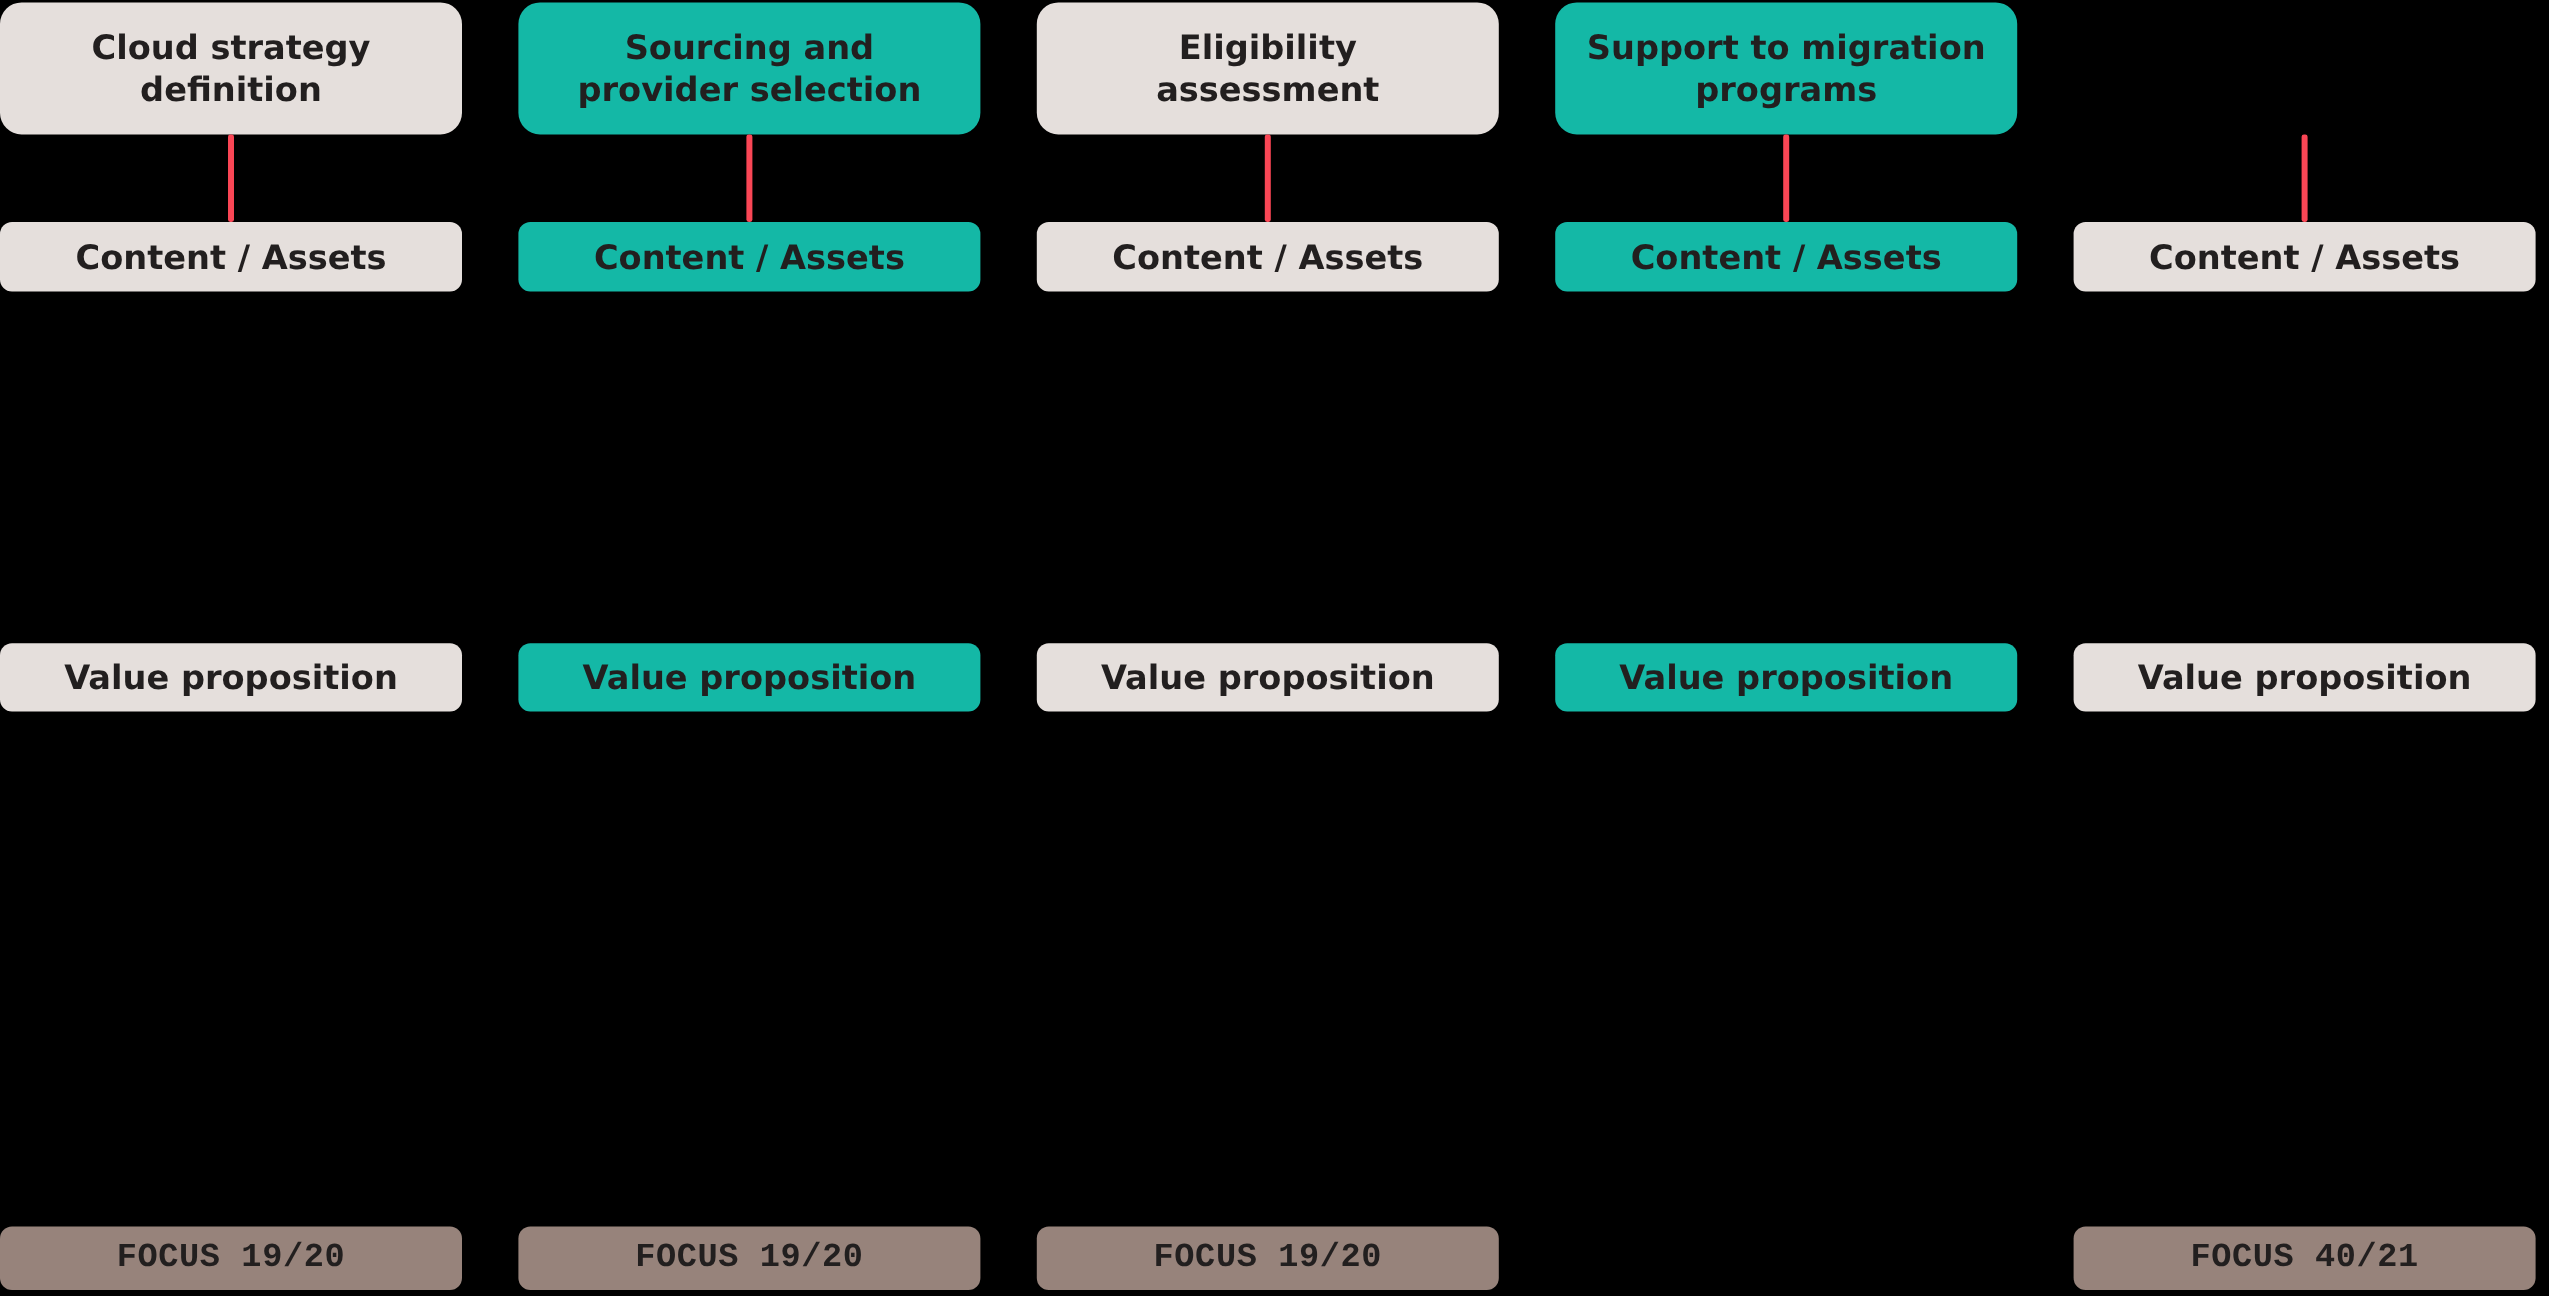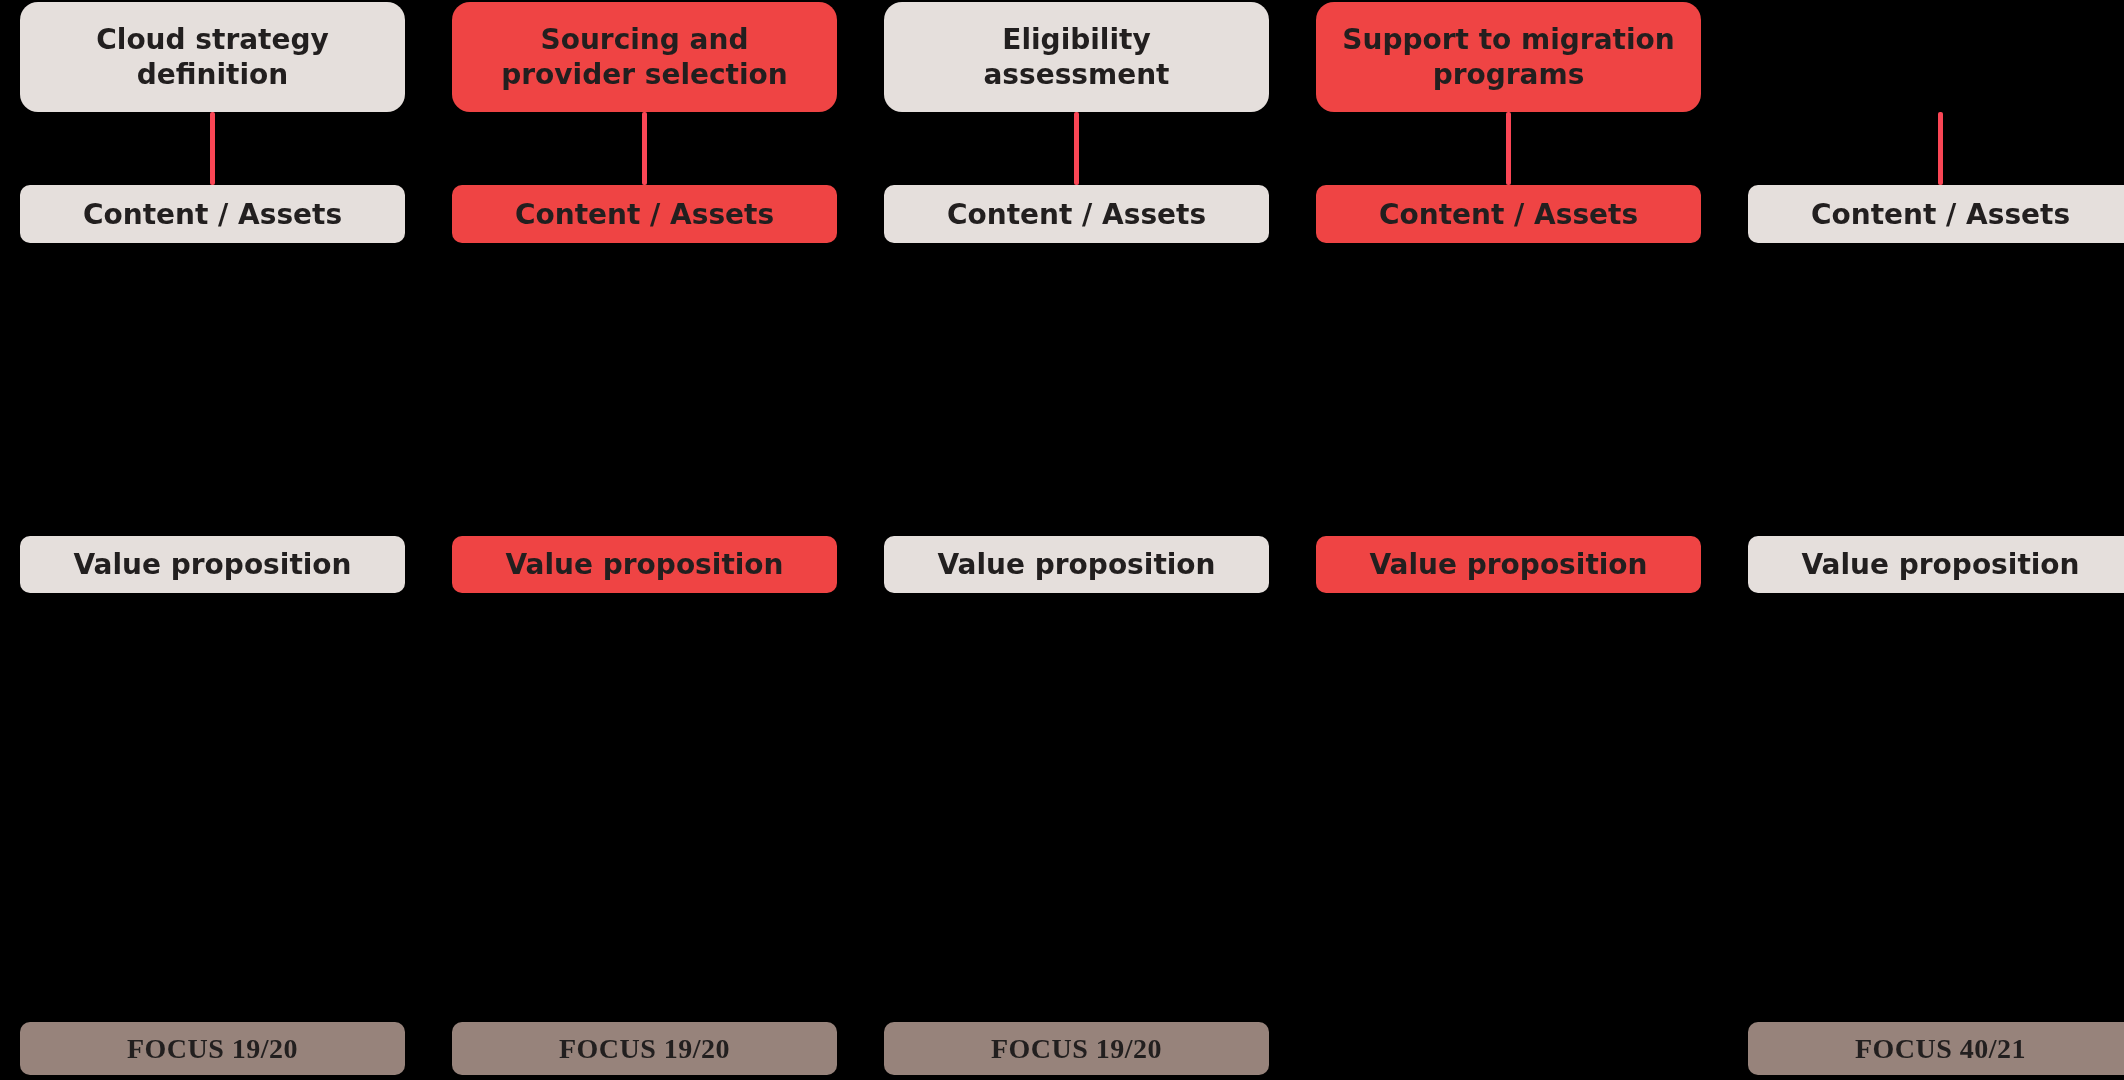--- a/index.html
+++ b/index.html
@@ -13,21 +13,20 @@
     overflow: hidden;
     font-family: "DejaVu Sans", sans-serif;
   }
   .diagram {
     position: relative;
     width: 1747px;
     height: 1080px;
     display: flex;
     gap: 47px;
     background: #000000;
-    margin-left: 20px;
   }
   .col {
     position: relative;
     width: 385px;
     height: 1080px;
     flex: 0 0 385px;
   }
   .box {
     position: absolute;
     left: 0;
@@ -37,21 +36,21 @@
     justify-content: center;
     text-align: center;
     color: #221f1f;
     font-weight: bold;
     font-size: 28px;
     border-radius: 10px;
     box-sizing: border-box;
     padding: 0 10px;
   }
   .col.light .tone { background: #e5dfdc; }
-  .col.dark  .tone { background: #ef4444; }
+  .col.dark  .tone { background: #14b8a6; }
   .box.header {
     top: 2px;
     height: 110px;
     border-radius: 18px;
     line-height: 35px;
     white-space: pre-line;
   }
   .connector {
     position: absolute;
     top: 112px;
@@ -66,21 +65,21 @@
     height: 58px;
   }
   .box.value {
     top: 536px;
     height: 57px;
   }
   .box.focus {
     top: 1022px;
     height: 53px;
     background: #97837b;
-    font-family: Liberation Serif, serif;
+    font-family: Liberation Mono, monospace;
     font-size: 28px;
     letter-spacing: 0.5px;
   }
 </style>
 </head>
 <body>
 
 <div class="diagram">
 
   <div class="col light">

